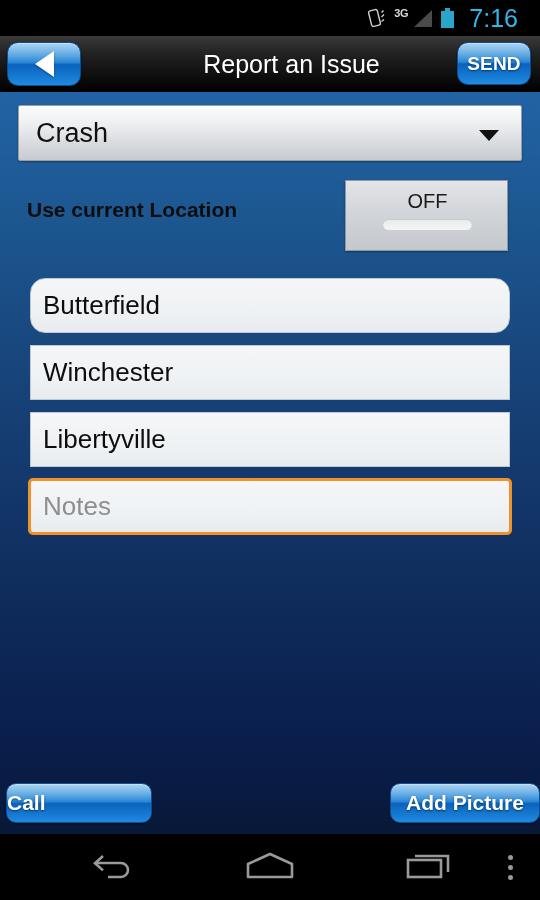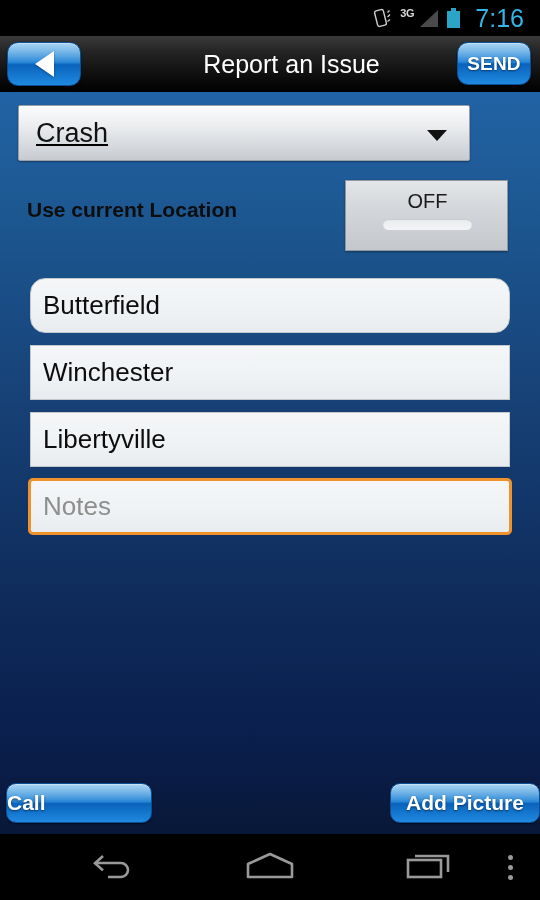--- a/index.html
+++ b/index.html
@@ -14,21 +14,21 @@
     width:540px; height:900px;
     background:#000;
   }
 
   
   .status-bar {
     position:absolute; top:0; left:0;
     width:540px; height:36px;
     background:#000;
     display:flex; align-items:center; justify-content:flex-end;
-    padding-right:16px;
+    padding-right:22px;
   }
   .status-icons { display:flex; align-items:center; gap:9px; }
   .vibrate-icon { width:20px; height:22px; position:relative; }
   .net-label {
     color:#d8d8d8; font-size:11px; font-weight:bold;
     letter-spacing:-0.3px; position:relative; top:-5px; margin-right:-3px;
   }
   .signal-icon { width:18px; height:17px; position:relative; }
   .signal-icon .tri {
     position:absolute; right:0; bottom:0;
@@ -99,28 +99,27 @@
   
   .content {
     position:absolute; top:92px; left:0;
     width:540px; height:742px;
     background:linear-gradient(to bottom,#2263a5 0%,#1c568f 18%,#163f74 44%,#0e2a59 70%,#0a1e4c 88%,#081838 100%);
   }
 
   
   .spinner {
     position:absolute; left:18px; top:13px;
-    width:452px; height:56px;
+    width:504px; height:56px;
     background:linear-gradient(to bottom,#fbfcfd 0%,#eceef0 35%,#d5d8dc 75%,#c7cbd0 100%);
     border:1px solid #9aa0a8;
     border-radius:2px;
     box-shadow:0 1px 2px rgba(0,0,0,0.35);
     display:flex; align-items:center;
     cursor:pointer;
-    text-decoration:underline;
   }
   .spinner-label {
     margin-left:17px; font-size:27px; color:#111; font-weight:400;
   }
   .spinner-caret {
     position:absolute; right:22px; top:24px;
     width:0; height:0;
     border-left:10px solid transparent;
     border-right:10px solid transparent;
     border-top:11px solid #111;

